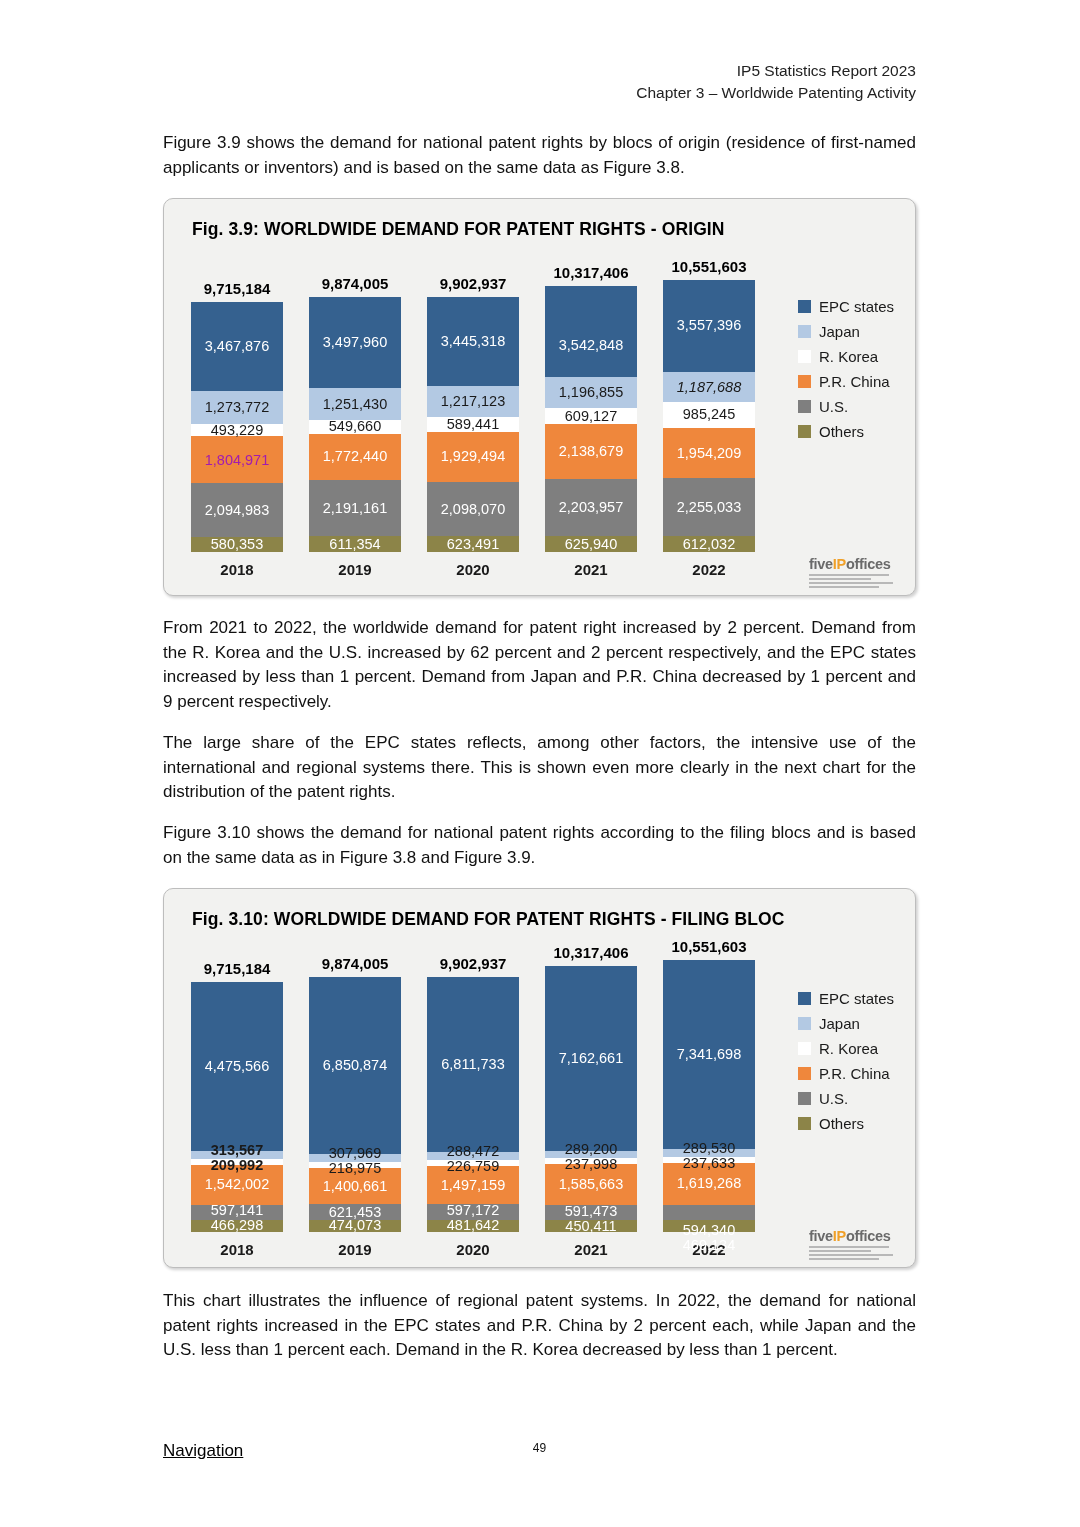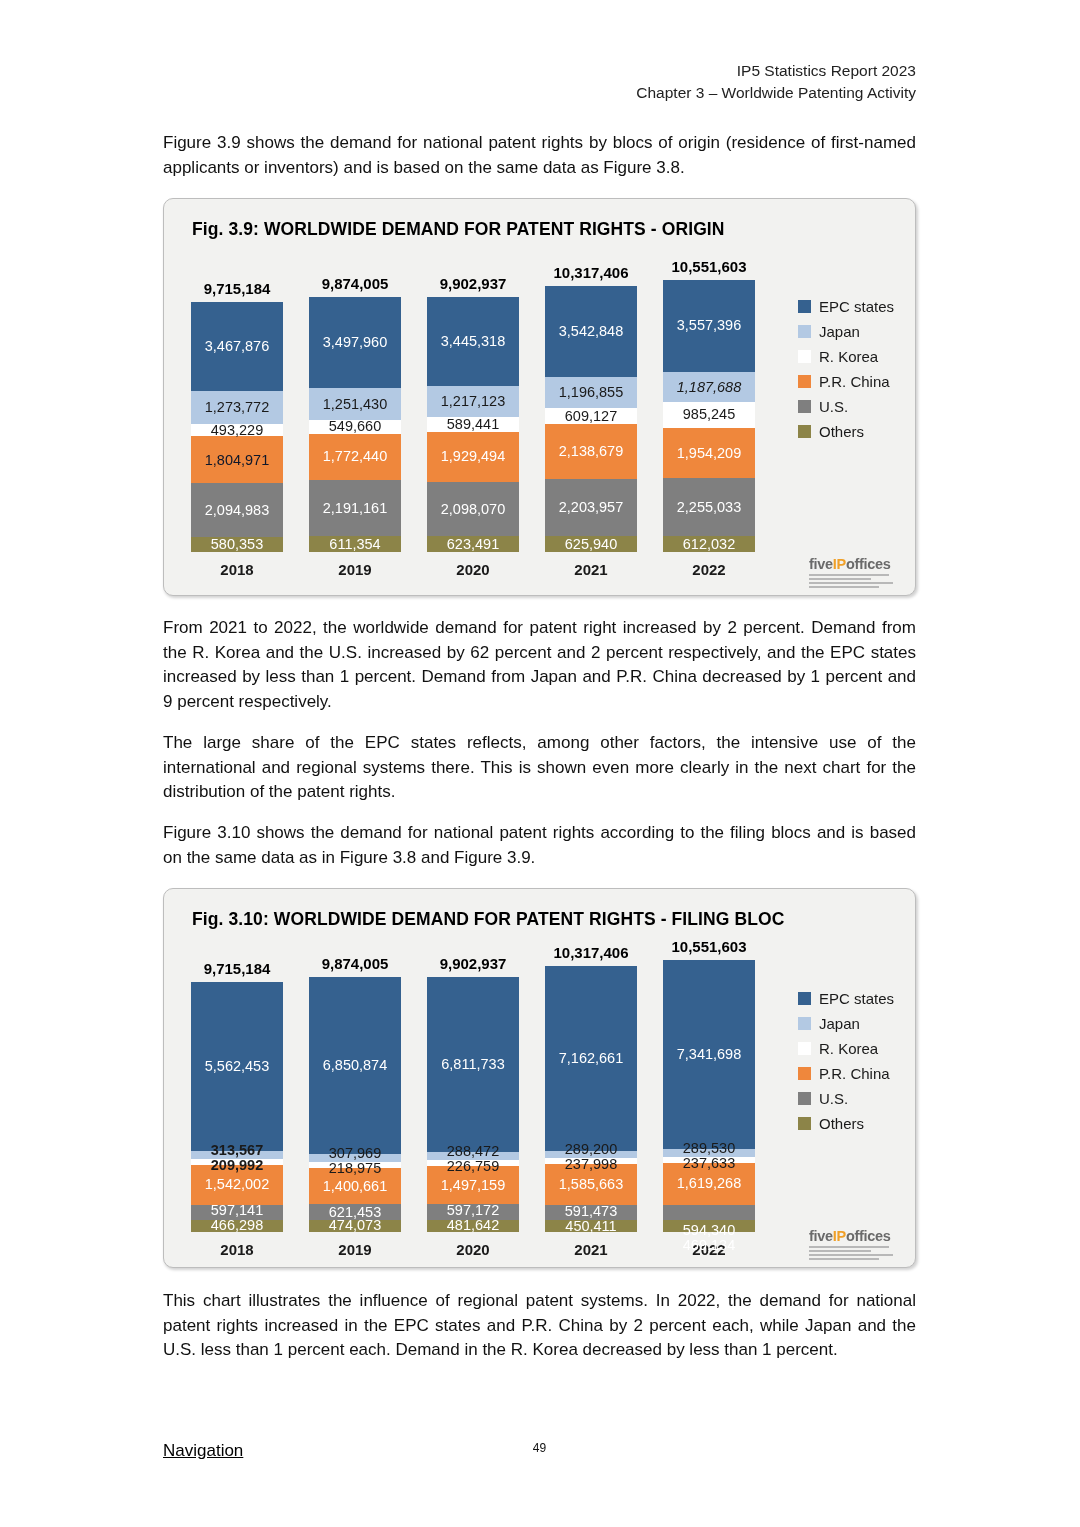--- a/index.html
+++ b/index.html
@@ -89,21 +89,21 @@
                 <div class="seg" style="height: 32.8354px; background: rgb(179, 201, 227);"></div>
                 <div class="seg" style="height: 12.7145px; background: rgb(255, 255, 255);"></div>
                 <div class="seg" style="height: 46.5287px; background: rgb(239, 135, 60);"></div>
                 <div class="seg" style="height: 54.0046px; background: rgb(127, 127, 127);"></div>
                 <div class="seg" style="height: 14.9604px; background: rgb(140, 132, 72);"></div>
                 <div class="seg-label" style="top: 0px; height: 89.3952px; line-height: 89.3952px; color: rgb(255, 255, 255);">3,467,876</div>
                 <div class="seg-label" style="top: 89.3952px; height: 32.8354px; line-height: 32.8354px; color: rgb(26, 26, 26);">1,273,772</div>
                 <div class="cluster" style="top: 121.088px;">
                   <div class="cluster-line" style="color: rgb(26, 26, 26);">493,229</div>
                 </div>
-                <div class="seg-label" style="top: 134.945px; height: 60px; line-height: 46.5287px; color: #0f172a;">1,804,971</div>
+                <div class="seg-label" style="top: 134.945px; height: 60px; line-height: 46.5287px; color: #a21caf;">1,804,971</div>
                 <div class="seg-label" style="top: 181.474px; height: 54.0046px; line-height: 54.0046px; color: rgb(255, 255, 255);">2,094,983</div>
                 <div class="cluster" style="top: 235.459px;">
                   <div class="cluster-line" style="color: rgb(255, 255, 255);">580,353</div>
                 </div>
               </div>
             </div>
             <div class="year-label">2018</div>
           </div>
           <div class="bar-col">
             <div class="bar-wrap">
@@ -154,21 +154,21 @@
           <div class="bar-col">
             <div class="bar-wrap">
               <div class="total-label" style="bottom: 270.963px;">10,317,406</div>
               <div class="bar" style="height: 265.963px;">
                 <div class="seg" style="height: 91.3278px; background: rgb(53, 97, 143);"></div>
                 <div class="seg" style="height: 30.8526px; background: rgb(179, 201, 227);"></div>
                 <div class="seg" style="height: 15.7021px; background: rgb(255, 255, 255);"></div>
                 <div class="seg" style="height: 55.131px; background: rgb(239, 135, 60);"></div>
                 <div class="seg" style="height: 56.8138px; background: rgb(127, 127, 127);"></div>
                 <div class="seg" style="height: 16.1355px; background: rgb(140, 132, 72);"></div>
-                <div class="seg-label" style="top: 0px; height: 96px; line-height: 91.3278px; color: rgb(255, 255, 255);">3,542,848</div>
+                <div class="seg-label" style="top: 14px; height: 96px; line-height: 91.3278px; color: rgb(255, 255, 255);">3,542,848</div>
                 <div class="seg-label" style="top: 91.3278px; height: 30.8526px; line-height: 30.8526px; color: rgb(26, 26, 26);">1,196,855</div>
                 <div class="cluster" style="top: 122.531px;">
                   <div class="cluster-line" style="color: rgb(26, 26, 26);">609,127</div>
                 </div>
                 <div class="seg-label" style="top: 137.883px; height: 55.131px; line-height: 55.131px; color: rgb(255, 255, 255);">2,138,679</div>
                 <div class="seg-label" style="top: 193.014px; height: 56.8138px; line-height: 56.8138px; color: rgb(255, 255, 255);">2,203,957</div>
                 <div class="seg-label" style="top: 249.827px; height: 16.1355px; line-height: 16.1355px; color: rgb(255, 255, 255);">625,940</div>
               </div>
             </div>
             <div class="year-label">2021</div>
@@ -245,21 +245,21 @@
           <div class="bar-col">
             <div class="bar-wrap">
               <div class="total-label" style="bottom: 255.439px;">9,715,184</div>
               <div class="bar" style="height: 250.439px;">
                 <div class="seg" style="height: 169.779px; background: rgb(53, 97, 143);"></div>
                 <div class="seg" style="height: 8.08315px; background: rgb(179, 201, 227);"></div>
                 <div class="seg" style="height: 5.41319px; background: rgb(255, 255, 255);"></div>
                 <div class="seg" style="height: 39.7498px; background: rgb(239, 135, 60);"></div>
                 <div class="seg" style="height: 15.3931px; background: rgb(127, 127, 127);"></div>
                 <div class="seg" style="height: 12.0203px; background: rgb(140, 132, 72);"></div>
-                <div class="seg-label" style="top: 0px; height: 169.779px; line-height: 169.779px; color: rgb(255, 255, 255);">5,562,453</div>
+                <div class="seg-label" style="top: 0px; height: 169.779px; line-height: 169.779px; color: rgb(255, 255, 255);">4,475,566</div>
                 <div class="cluster" style="top: 161.527px; font-weight: bold;">
                   <div class="cluster-line" style="color: rgb(26, 26, 26);">313,567</div>
                   <div class="cluster-line" style="color: rgb(26, 26, 26);">209,992</div>
                 </div>
                 <div class="seg-label" style="top: 183.275px; height: 39.7498px; line-height: 39.7498px; color: rgb(255, 255, 255);">1,542,002</div>
                 <div class="cluster" style="top: 221.732px;">
                   <div class="cluster-line" style="color: rgb(255, 255, 255);">597,141</div>
                   <div class="cluster-line" style="color: rgb(255, 255, 255);">466,298</div>
                 </div>
               </div>

